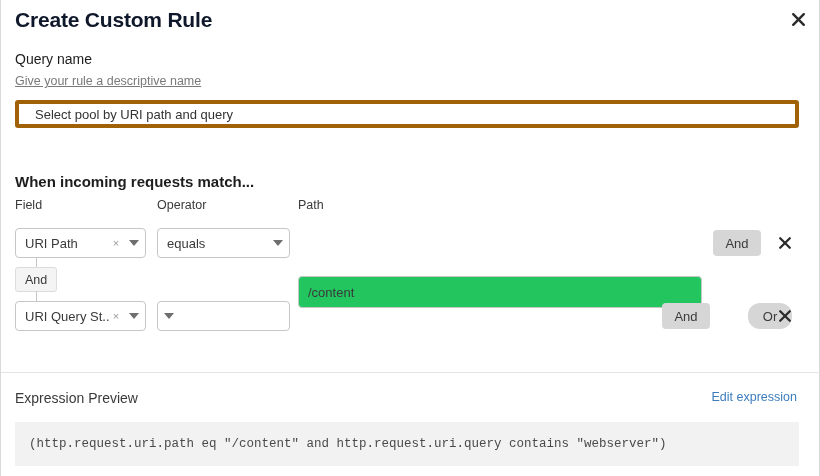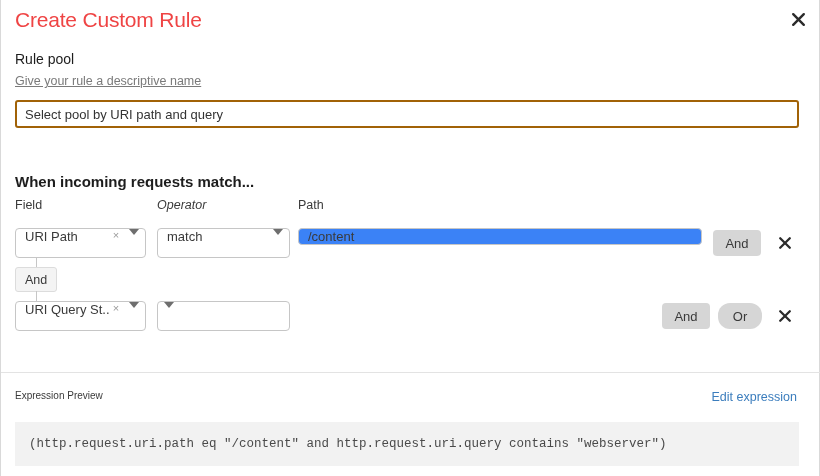--- a/index.html
+++ b/index.html
@@ -24,23 +24,23 @@
     border-right: 1px solid #d9d9d9;
     background: #ffffff;
   }
 
   
   .dialog-title {
     position: absolute;
     left: 14px;
     top: 8px;
     font-size: 21px;
-    font-weight: normal;
+    font-weight: bold;
     letter-spacing: -0.2px;
-    color: #ef4444;
+    color: #0f172a;
   }
   .close-button {
     position: absolute;
     right: 8px;
     top: 6px;
     width: 26px;
     height: 26px;
     display: flex;
     align-items: center;
     justify-content: center;
@@ -64,27 +64,27 @@
     color: #7a7a7a;
     text-decoration: underline;
   }
   .rule-name-input {
     position: absolute;
     left: 14px;
     top: 100px;
     width: 784px;
     height: 28px;
     box-sizing: border-box;
-    border: 2px solid #a16207;
+    border: 4px solid #a16207;
     border-radius: 3px;
     background: #ffffff;
     font-family: "Liberation Sans", sans-serif;
     font-size: 13px;
     color: #333333;
-    padding: 0 8px;
+    padding: 0 16px;
     outline: none;
   }
 
   
   .section-heading {
     position: absolute;
     left: 14px;
     top: 173px;
     font-size: 15px;
     font-weight: bold;
@@ -92,37 +92,37 @@
   }
 
   
   .col-label {
     position: absolute;
     top: 198px;
     font-size: 12.5px;
     color: #3a3a3a;
   }
   .col-field    { left: 14px; }
-  .col-operator { left: 156px; font-style: italic; }
+  .col-operator { left: 156px; }
   .col-value    { left: 297px; }
 
   
   .row { position: absolute; left: 0; width: 820px; height: 30px; }
   .row-1 { top: 228px; }
   .row-2 { top: 301px; }
 
   .select-box {
     position: absolute;
     height: 30px;
     box-sizing: border-box;
     border: 1px solid #c6c6c6;
     border-radius: 4px;
     background: #ffffff;
     display: flex;
-    align-items: flex-start;
+    align-items: center;
     cursor: pointer;
   }
   .select-field    { left: 14px;  width: 131px; }
   .select-operator { left: 156px; width: 133px; }
 
   .select-text {
     flex: 1 1 auto;
     padding-left: 9px;
     font-size: 13px;
     color: #3a3a3a;
@@ -149,51 +149,52 @@
     display: block;
     width: 0; height: 0;
     border-left: 5px solid transparent;
     border-right: 5px solid transparent;
     border-top: 6px solid #6e6e6e;
   }
 
   .value-input {
     position: absolute;
     left: 297px;
-    height: 17px;
+    height: 32px;
     box-sizing: border-box;
     border: 1px solid #c6c6c6;
     border-radius: 4px;
-    background: #3b82f6;
+    background: #22c55e;
     font-family: "Liberation Sans", sans-serif;
     font-size: 13px;
     color: #3a3a3a;
     padding: 0 9px;
     outline: none;
+    margin-top: 48px;
   }
   .value-input-1 { width: 404px; }
   .value-input-2 { width: 353px; }
 
   .conj-button {
     position: absolute;
     height: 26px;
     top: 2px;
     box-sizing: border-box;
     border: none;
     border-radius: 4px;
     background: #d6d6d6;
     font-family: "Liberation Sans", sans-serif;
     font-size: 13px;
     color: #3a3a3a;
     cursor: pointer;
     padding: 0 12px;
   }
   .btn-and-1 { left: 712px; width: 48px; }
   .btn-and-2 { left: 661px; width: 48px; }
-  .btn-or-2  { left: 717px; width: 44px; border-radius: 12px; }
+  .btn-or-2  { left: 747px; width: 44px; border-radius: 12px; }
 
   .remove-x {
     position: absolute;
     top: 2px;
     left: 774px;
     width: 20px;
     height: 26px;
     display: flex;
     align-items: center;
     justify-content: center;
@@ -235,21 +236,21 @@
     left: 0;
     top: 372px;
     width: 820px;
     height: 1px;
     background: #e3e3e3;
   }
   .preview-label {
     position: absolute;
     left: 14px;
     top: 390px;
-    font-size: 10px;
+    font-size: 14px;
     color: #3a3a3a;
   }
   .edit-expression-link {
     position: absolute;
     right: 22px;
     top: 390px;
     font-size: 12.5px;
     color: #3b7dbd;
     text-decoration: none;
     cursor: pointer;
@@ -279,41 +280,41 @@
 
 <div class="dialog">
 
   <div class="dialog-title">Create Custom Rule</div>
   <div class="close-button">
     <svg width="15" height="15" viewBox="0 0 15 15" aria-hidden="true">
       <path d="M2.2 2.2 L12.8 12.8 M12.8 2.2 L2.2 12.8" stroke="#2b2b2b" stroke-width="2.4" stroke-linecap="round"></path>
     </svg>
   </div>
 
-  <div class="rule-name-label">Rule pool</div>
+  <div class="rule-name-label">Query name</div>
   <div class="rule-name-help">Give your rule a descriptive name</div>
   <input class="rule-name-input" type="text" value="Select pool by URI path and query" placeholder="Select pool by URI path and query" style="">
 
   <div class="section-heading">When incoming requests match...</div>
 
   <div class="col-label col-field">Field</div>
   <div class="col-label col-operator">Operator</div>
   <div class="col-label col-value">Path</div>
 
   <div class="row row-1">
     <div class="select-box select-field">
       <span class="select-text">URI Path</span>
       <span class="clear-x">×</span>
       <span class="caret">
           <i></i>
         </span>
     </div>
 
     <div class="select-box select-operator">
-      <span class="select-text">match</span>
+      <span class="select-text">equals</span>
       <span class="caret">
           <i></i>
         </span>
     </div>
 
     <input class="value-input value-input-1" type="text" value="/content" style="">
 
     <button class="conj-button btn-and-1">And</button>
 
     <div class="remove-x">

